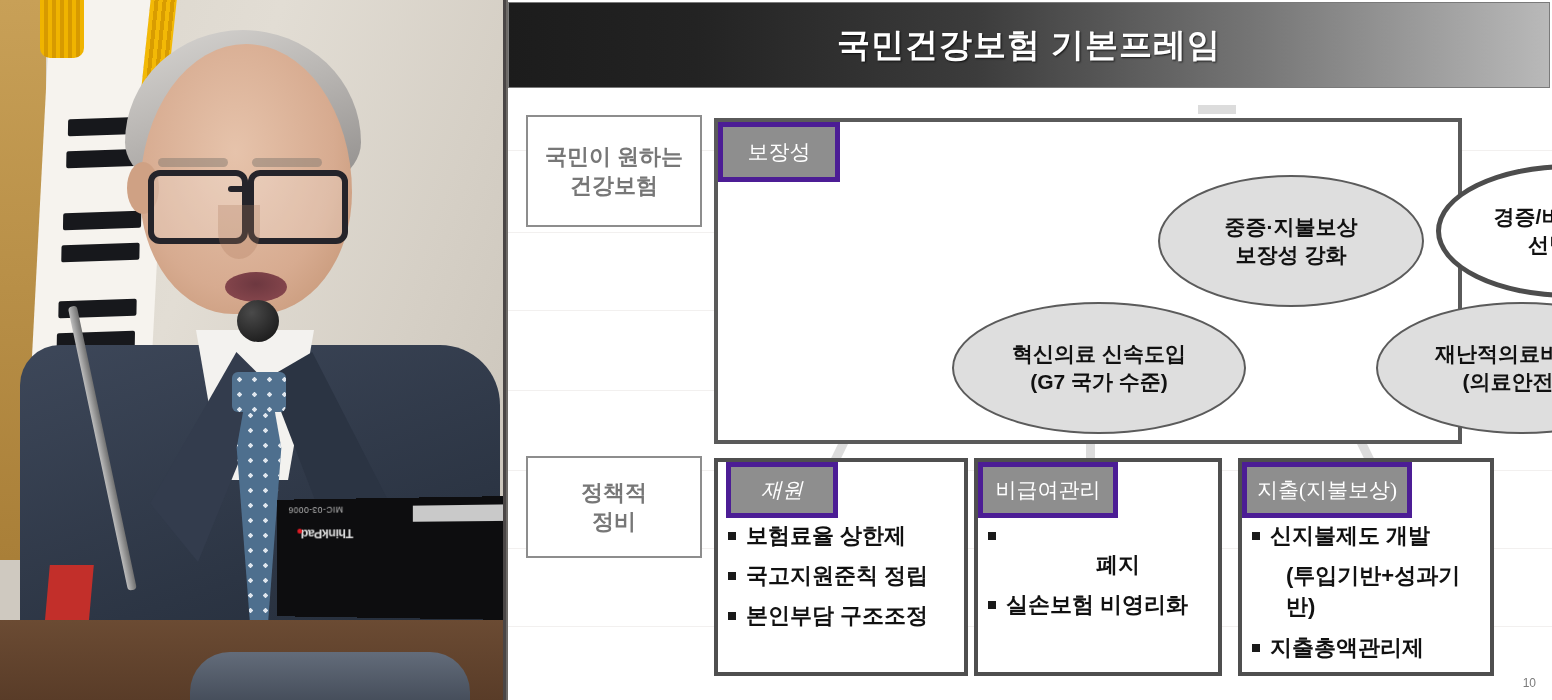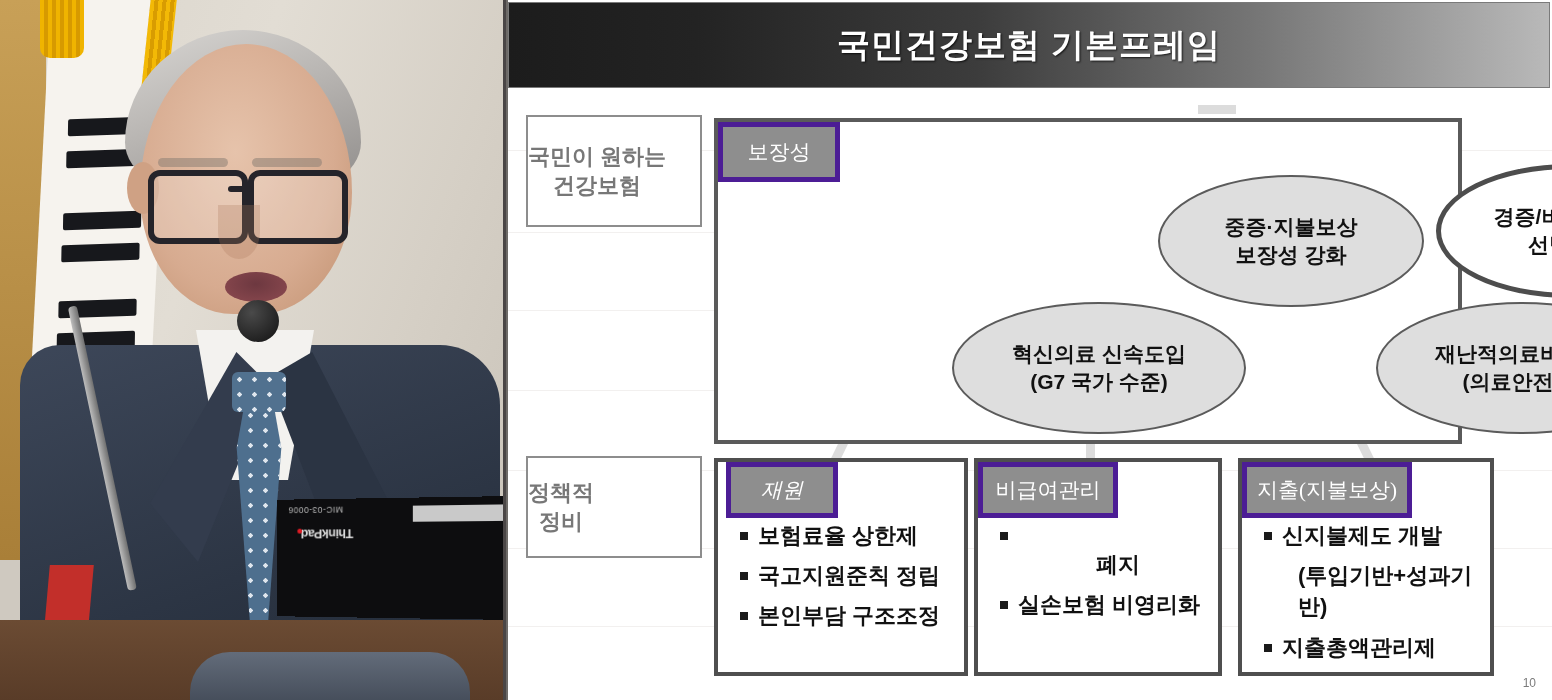--- a/index.html
+++ b/index.html
@@ -73,21 +73,21 @@
          border-left:2px solid #6d6a67;}
   .gline{position:absolute;left:0;width:1046px;height:1px;background:#f2f0ef;}
 
   .title-bar{position:absolute;left:0px;top:2px;width:1040px;height:84px;
         background:linear-gradient(90deg,#1c1c1c 0%,#232323 18%,#3c3c3c 45%,#767676 72%,#b9b9b9 100%);
         border:1px solid #7a7a7a;display:flex;align-items:center;justify-content:center;}
   .title-bar .t{color:#ffffff;font-size:33px;font-weight:bold;letter-spacing:1px;
         text-shadow:1px 1px 2px rgba(0,0,0,.75);}
 
   .sidelabel{position:absolute;border:2px solid #8d8d8d;background:#fff;
-        display:flex;align-items:center;text-align:center;
+        display:flex;align-items:center;justify-content:center;text-align:center;
         color:#777777;font-size:22px;font-weight:bold;line-height:1.32;}
   #label-top{left:18px;top:115px;width:172px;height:108px;}
   #label-bottom{left:18px;top:456px;width:172px;height:98px;}
 
   .mainbox{position:absolute;left:206px;top:118px;width:740px;height:318px;
         border:4px solid #5a5a5a;background:#fff;}
 
   .taghdr{position:absolute;background:#8e8e8e;border:5px solid #4c1d95;
         color:#ffffff;font-size:21px;display:flex;align-items:center;justify-content:center;}
   #tag-bojang{left:210px;top:122px;width:112px;height:50px;}
@@ -104,21 +104,21 @@
   #ell-right{left:658px;top:180px;width:288px;height:128px;}
 
   .catbox{position:absolute;border:4px solid #4f4f4f;background:#fff;}
   #cat0{left:206px;top:458px;width:246px;height:210px;}
   #cat1{left:466px;top:458px;width:240px;height:210px;}
   #cat2{left:730px;top:458px;width:248px;height:210px;}
   #tag0{left:218px;top:462px;width:102px;height:46px;font-style:italic;}
   #tag1{left:470px;top:462px;width:130px;height:46px;}
   #tag2{left:734px;top:462px;width:160px;height:46px;font-family:Liberation Serif, serif;}
 
-  .bullets{position:absolute;left:0;top:58px;width:100%;padding:0 16px;box-sizing:border-box;}
+  .bullets{position:absolute;left:0;top:58px;width:100%;padding:0 4px;box-sizing:border-box;}
   .bl{display:flex;align-items:flex-start;gap:10px;font-size:22px;font-weight:bold;color:#111;
         margin:0 0 9px 6px;line-height:1.42;}
   .bl .sq{width:8px;height:8px;background:#1a1a1a;margin-top:12px;flex:none;}
   .bl.cont{margin-left:30px;justify-content:center;}
   .bl.cont .sq{visibility:hidden;width:0;margin:0;}
 
   .pageno{position:absolute;right:18px;bottom:10px;color:#7b7b7b;font-size:12px;}
 </style>
 </head>
 <body>

